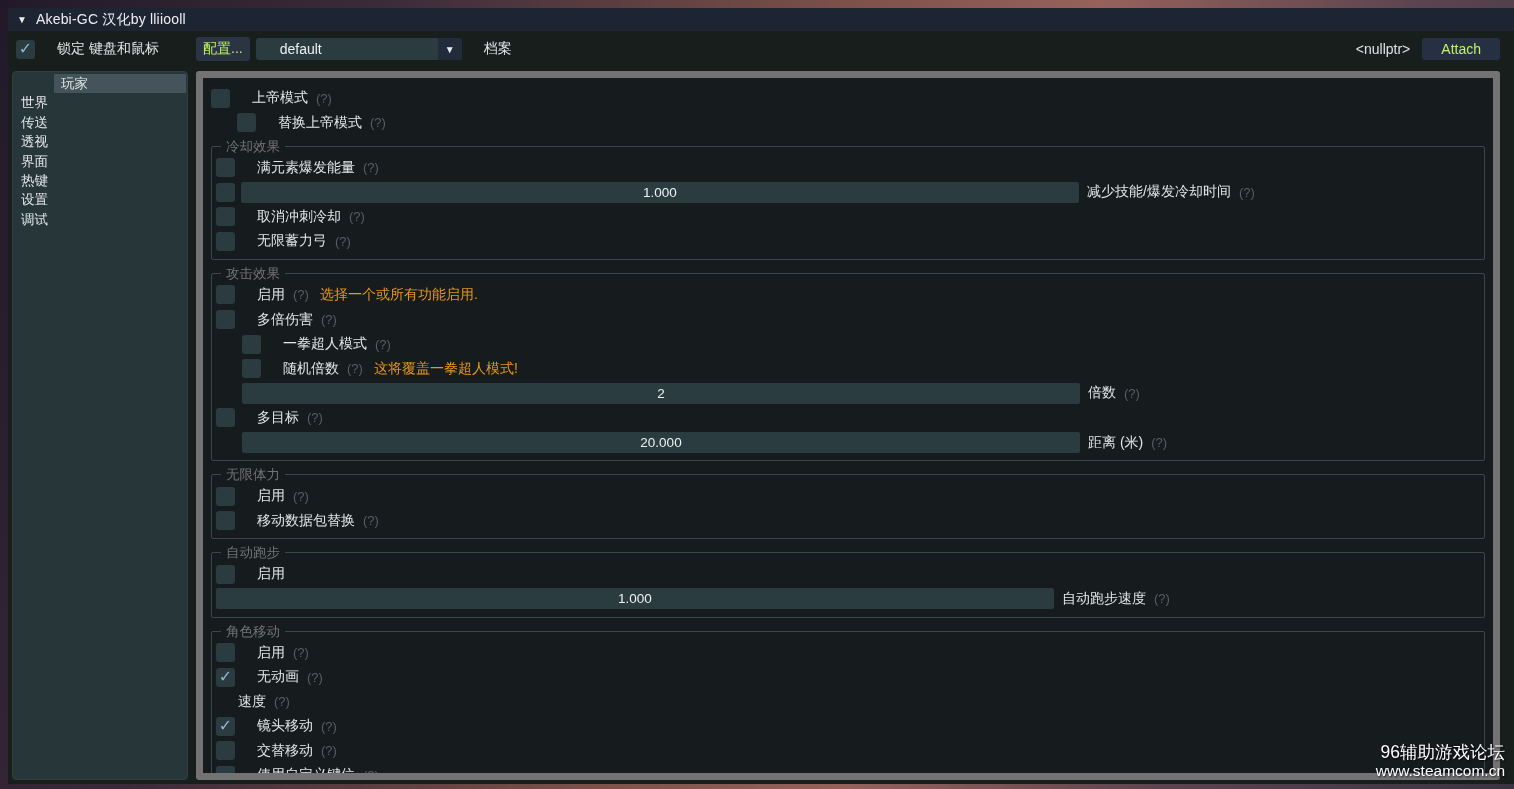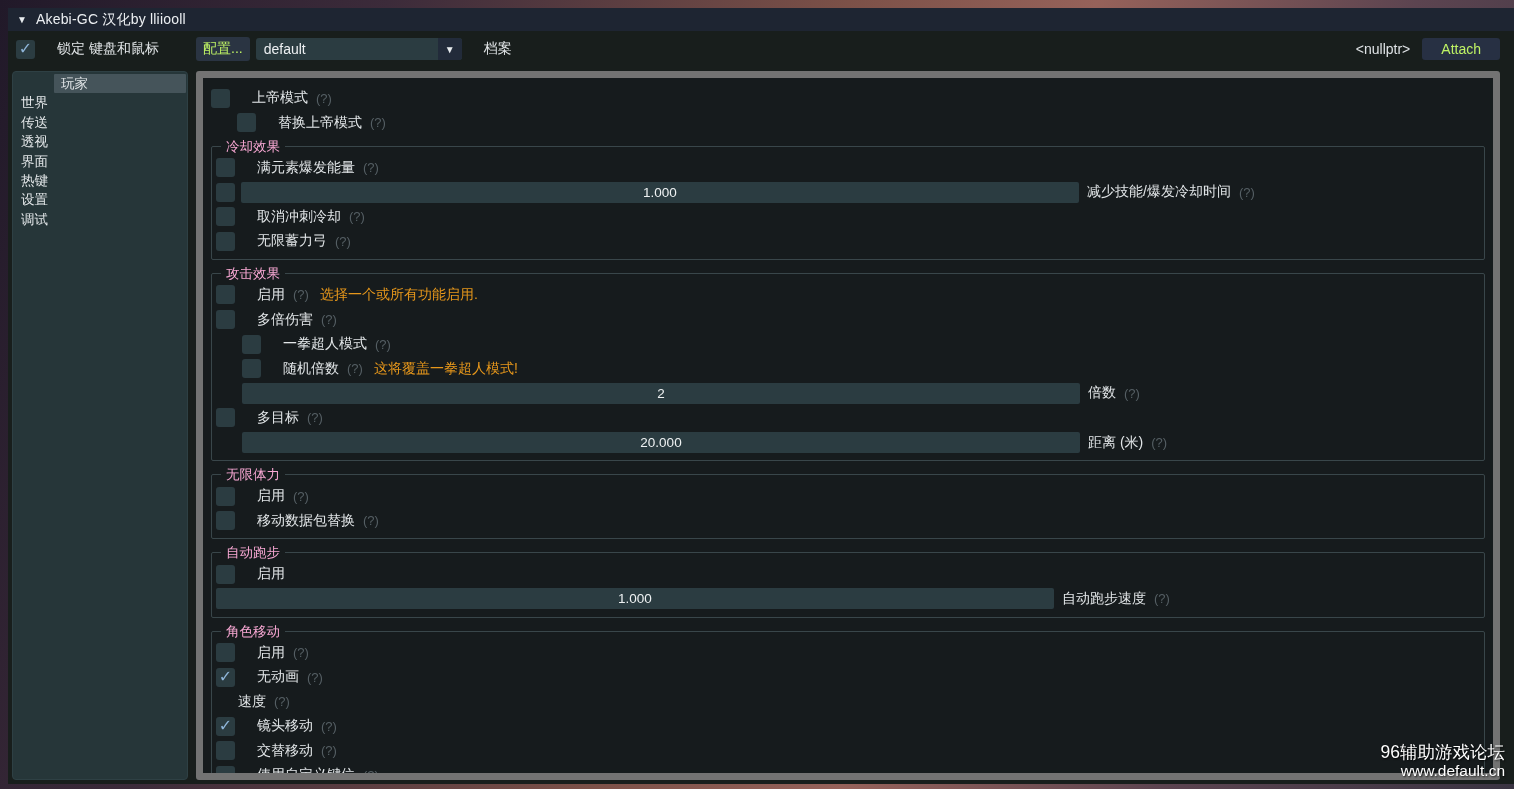--- a/index.html
+++ b/index.html
@@ -34,21 +34,21 @@
   .checkbox .check { color: #8fb6da; font-size: 16px; font-weight: bold; line-height: 1; }
   .lbl { margin-left: 22px; white-space: nowrap; }
   .btn {
     background: #2a3442; color: #bef264; border-radius: 3px;
     padding: 3px 7px; font-size: 14px; white-space: nowrap;
   }
   .combo {
     display: flex; align-items: center; margin-left: 6px; width: 206px; height: 22px;
     background: #2b3c41; border-radius: 3px; overflow: hidden;
   }
-  .combo .combo-value { flex: 1; padding-left: 8px; font-size: 14px; color: #eceff1; }
+  .combo .combo-value { flex: 1; padding-left: 24px; font-size: 14px; color: #eceff1; }
   .combo .combo-arrow {
     width: 24px; height: 22px; background: #222b3a; color: #e8ecef;
     display: flex; align-items: center; justify-content: center; font-size: 10px;
   }
   .toolbar .spacer { flex: 1; }
   .nullptr { color: #dfe3e6; margin-right: 12px; }
   .attach-btn { background: #273043; padding: 3px 19px; border-radius: 3px; }
   .workspace { flex: 1; display: flex; padding: 4px 14px 4px 4px; gap: 8px; min-height: 0; }
   .sidebar {
     width: 176px; flex: none; background: #263639;
@@ -70,21 +70,21 @@
   }
   .slider + .lbl { margin-left: 8px; }
   .slider-value { color: #eef1f2; font-size: 13.5px; }
   .checkbox + .slider { margin-left: 6px; }
   .group {
     border: 1px solid #39464a; border-radius: 2px; position: relative;
     margin: 13px 0 9px 0; padding: 11px 4px 3px 4px;
   }
   .group-title {
     position: absolute; top: -9px; left: 9px; background: #161b1d;
-    padding: 0 5px; font-size: 13.5px; color: #f9a8d4; line-height: 17px; white-space: nowrap;
+    padding: 0 5px; font-size: 13.5px; color: #737373; line-height: 17px; white-space: nowrap;
   }
   .plain { margin-bottom: 2px; }
   .watermark {
     position: absolute; right: 9px; bottom: 9px; text-align: right; color: #ffffff;
     font-weight: normal; text-shadow: 1px 1px 2px rgba(0,0,0,.8); line-height: 1.15; z-index: 5;
   }
   .watermark .wm1 { font-size: 17.5px; }
   .watermark .wm2 { font-size: 15.5px; }
 </style>
 </head>
@@ -270,14 +270,14 @@
             <span class="lbl">使用自定义键位</span>
             <span class="help">(?)</span>
           </div>
         </div>
       </div>
   </div>
 </div>
 
 <div class="watermark">
   <div class="wm1">96辅助游戏论坛</div>
-  <div class="wm2">www.default.cn</div>
+  <div class="wm2">www.steamcom.cn</div>
 </div>
 
 </body></html>

